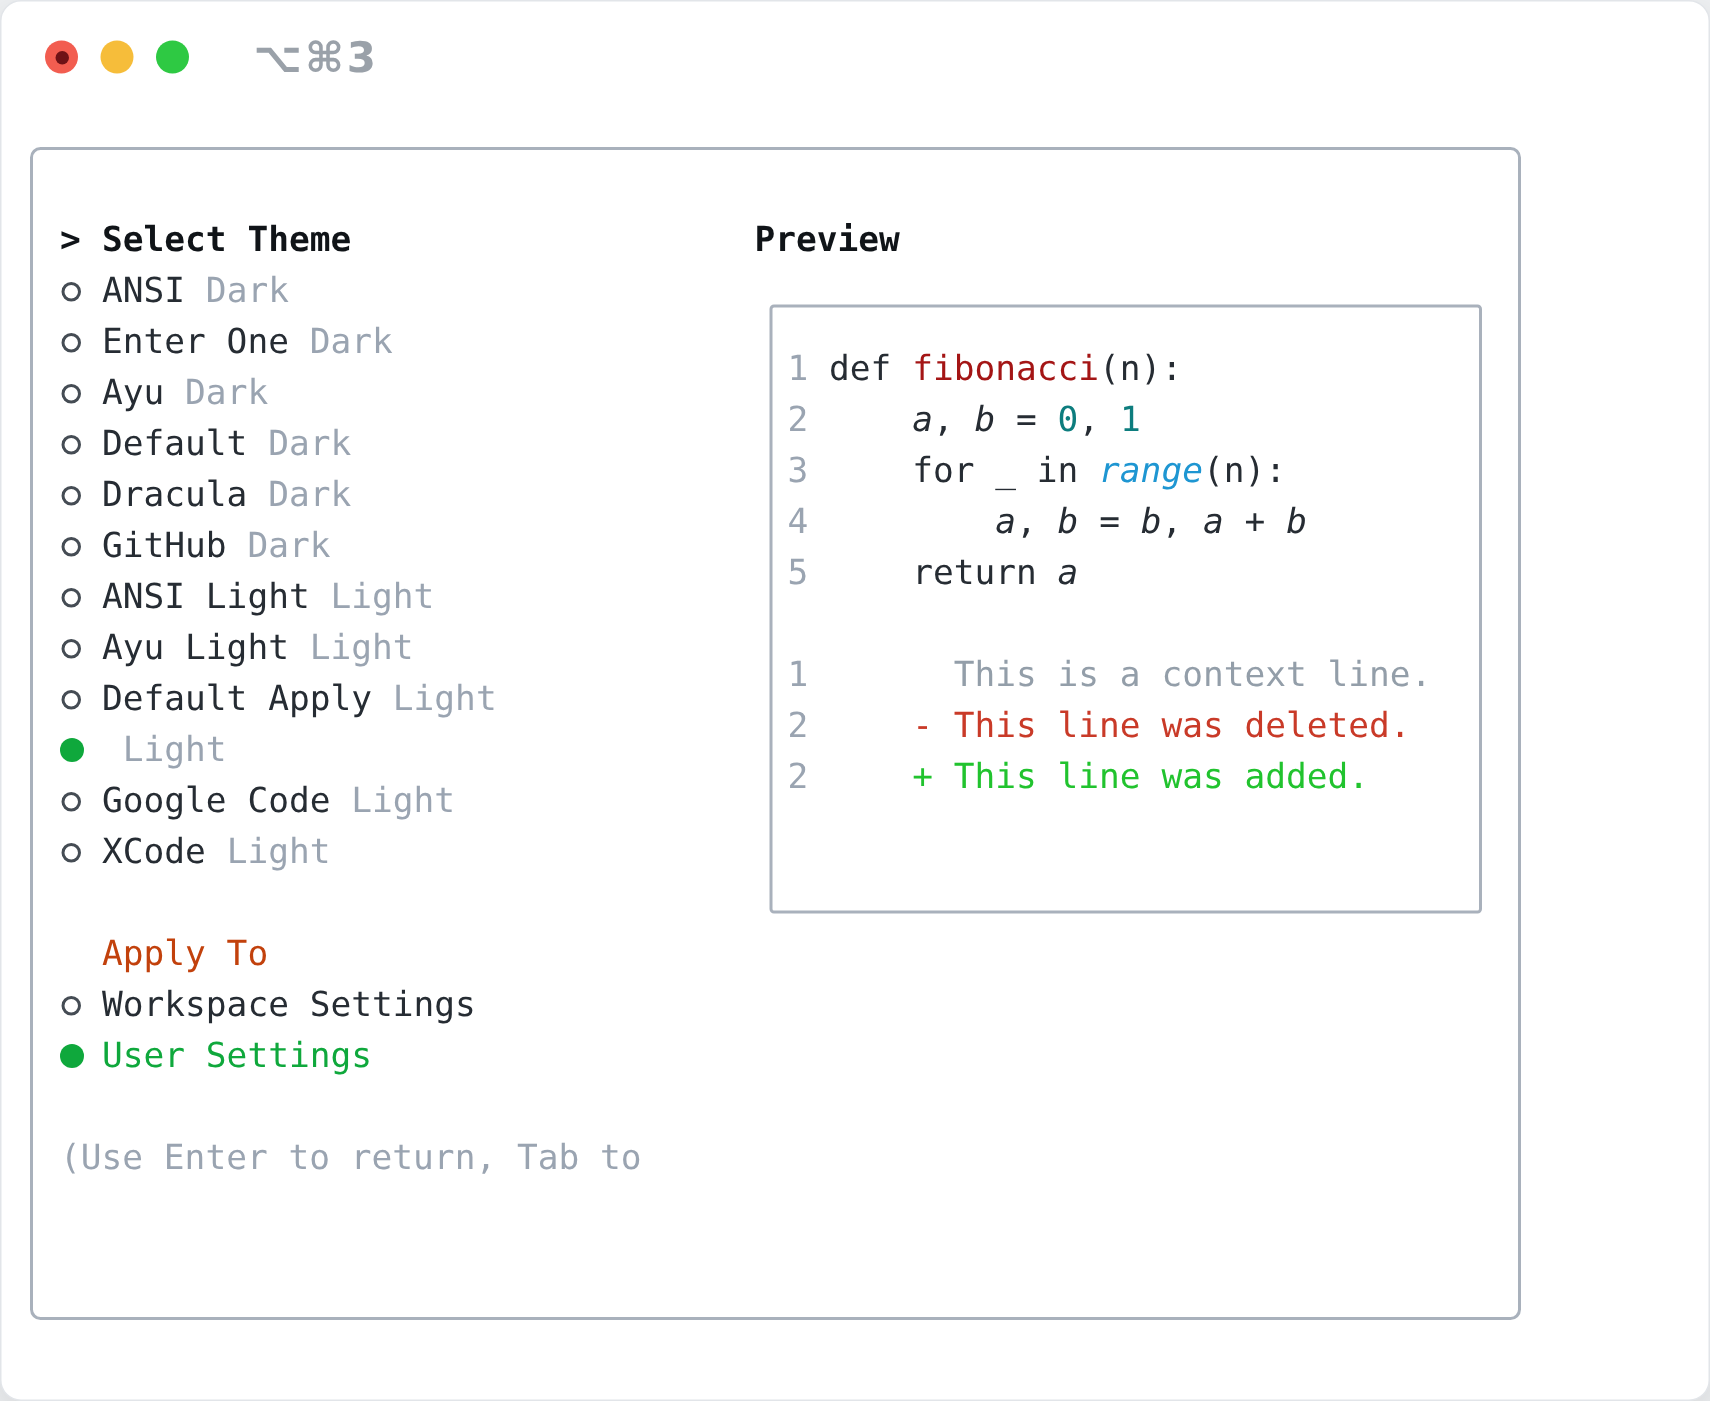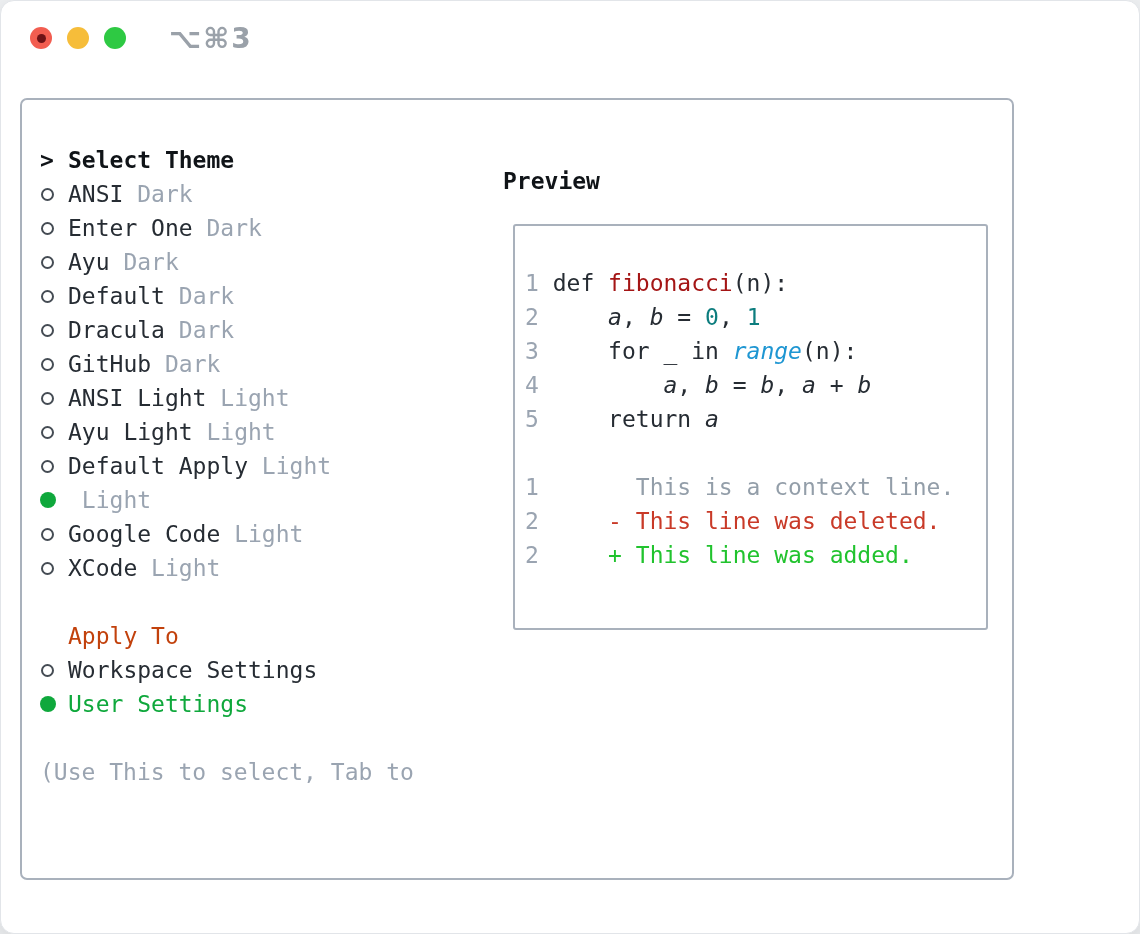--- a/index.html
+++ b/index.html
@@ -62,30 +62,30 @@
   .caret{font-weight:bold;color:var(--heading);}
   .circle{width:13px;height:13px;border:2.5px solid var(--circle);border-radius:50%;margin-left:1px;}
   .circle.sel{width:16px;height:16px;border:none;background:var(--green);margin-left:0;}
   .hdr{font-weight:bold;color:var(--heading);}
   .hdr2{color:#c2410c;}
   .theme-name.sel{color:var(--green);}
   .variant{color:var(--muted);}
   .apply-label.sel{color:var(--green);}
   .hint-row{color:var(--muted);}
   
-  .preview-head{margin-left:19px;margin-top:21px;}
+  .preview-head{margin-left:19px;}
   .codebox{
     margin-left:29px;margin-top:26px;
     width:475px;height:406px;
     border:2px solid var(--border);
     border-radius:3px;
     overflow:hidden;
   }
   .codebox pre{
-    margin:0;padding:40px 0 0 10px;
+    margin:0;padding:24px 0 0 10px;
     font-family:"DejaVu Sans Mono","Liberation Mono",monospace;
     font-size:23px;line-height:34px;color:var(--ink);
   }
   .ln{color:var(--muted);}
   .tk-var{font-style:italic;}
   .tk-func{color:var(--func);}
   .tk-num{color:var(--numlit);}
   .tk-builtin{color:var(--builtin);font-style:italic;}
   .d-del{color:var(--deleted);}
   .d-add{color:var(--added);}
@@ -127,21 +127,21 @@
         </div>
       <div class="row"></div>
       <div class="row">
         <span class="marker"></span><span class="hdr2">Apply To</span>
       </div>
       <div id="apply-rows">
           <div class="row"><span class="marker"><span class="circle"></span></span><span class="apply-label">Workspace Settings</span></div>
           <div class="row"><span class="marker"><span class="circle sel"></span></span><span class="apply-label sel">User Settings</span></div>
         </div>
       <div class="row"></div>
-      <div class="row hint-row">(Use This to select, Tab to</div>
+      <div class="row hint-row">(Use Enter to return, Tab to</div>
     </div>
 
     <div class="col-right">
       <div class="row preview-head">
         <span class="hdr">Preview</span>
       </div>
       <div class="codebox">
         <pre id="code"><div><span class="ln">1 </span><span>def </span><span class="tk-func">fibonacci</span><span>(n):</span></div><div><span class="ln">2 </span><span>    </span><span class="tk-var">a</span><span>, </span><span class="tk-var">b</span><span> = </span><span class="tk-num">0</span><span>, </span><span class="tk-num">1</span></div><div><span class="ln">3 </span><span>    for _ in </span><span class="tk-builtin">range</span><span>(n):</span></div><div><span class="ln">4 </span><span>        </span><span class="tk-var">a</span><span>, </span><span class="tk-var">b</span><span> = </span><span class="tk-var">b</span><span>, </span><span class="tk-var">a</span><span> + </span><span class="tk-var">b</span></div><div><span class="ln">5 </span><span>    return </span><span class="tk-var">a</span></div><div> </div><div><span class="ln">1       </span><span class="d-ctx">This is a context line.</span></div><div><span class="ln">2     </span><span class="d-del">- This line was deleted.</span></div><div><span class="ln">2     </span><span class="d-add">+ This line was added.</span></div></pre>
       </div>
     </div>

